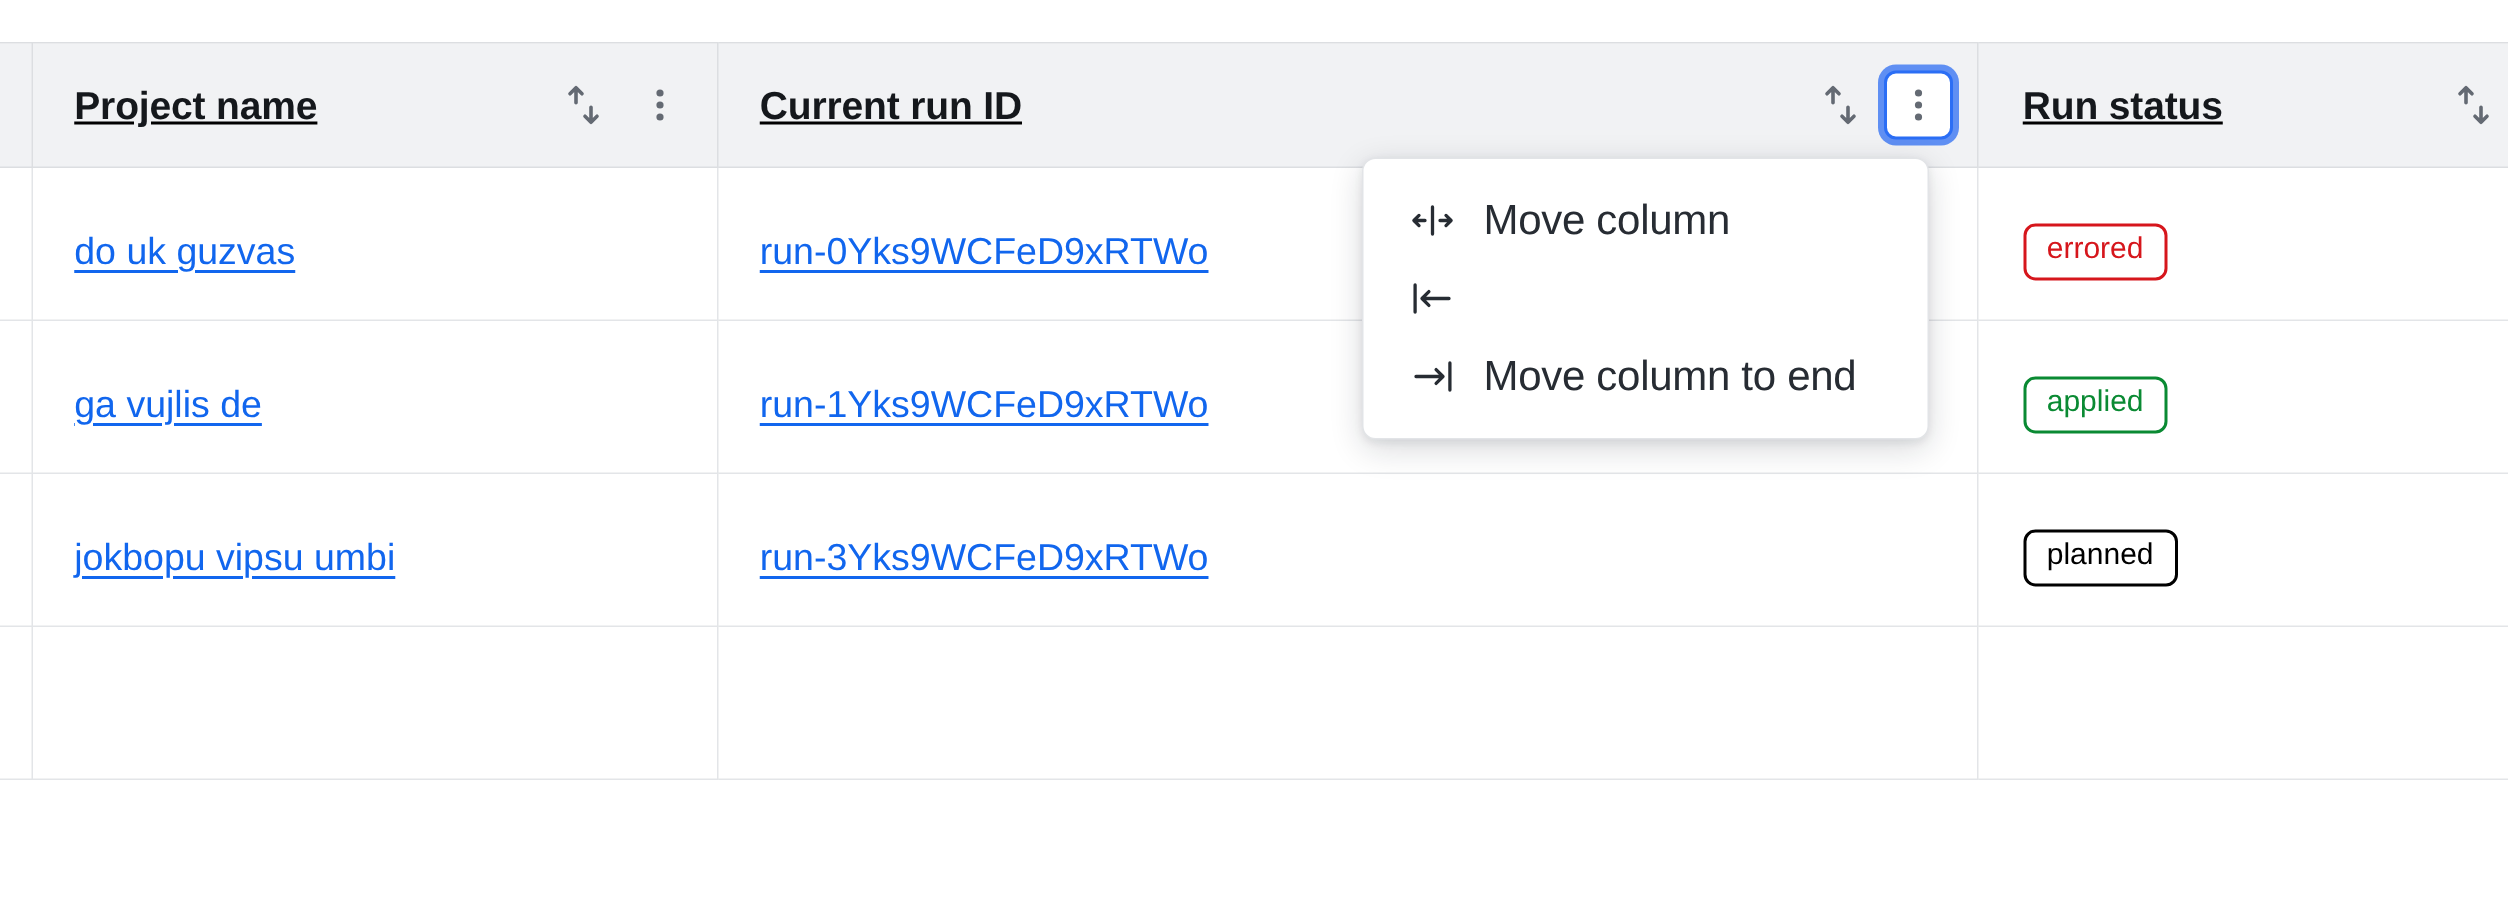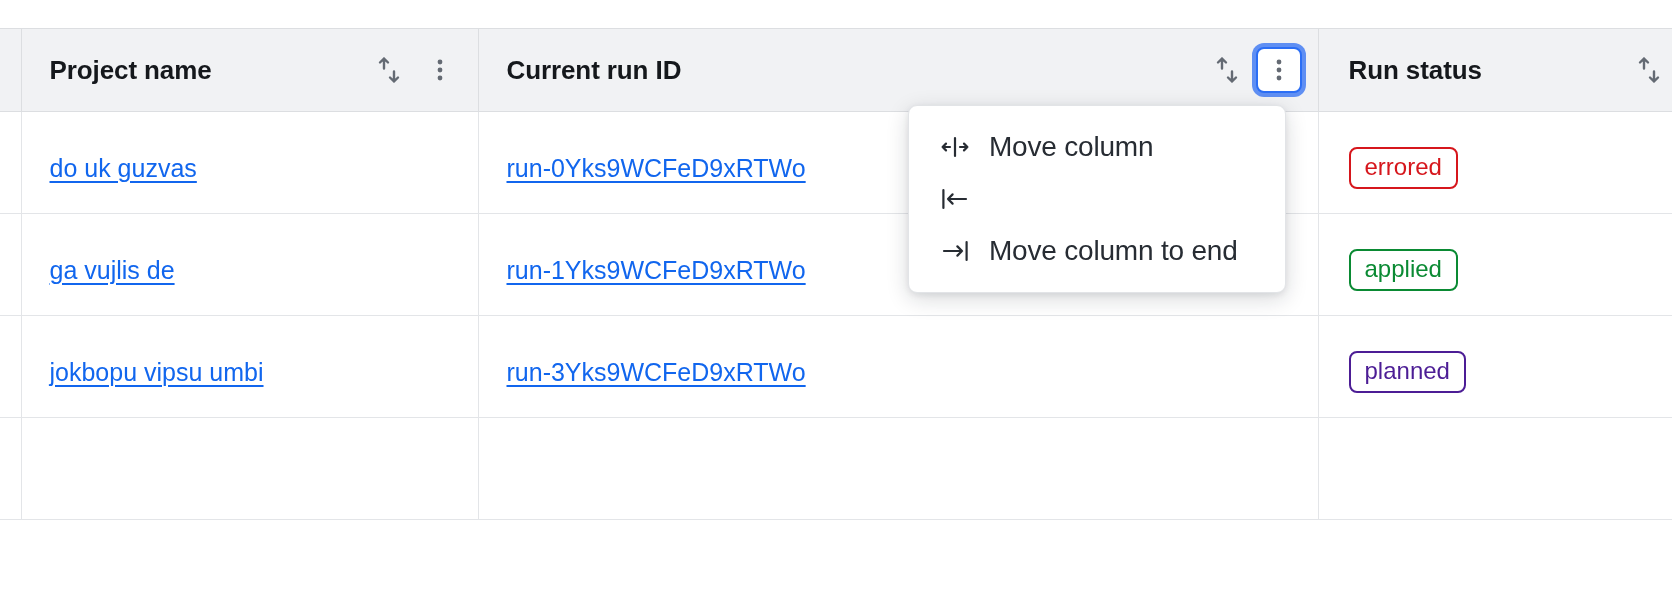--- a/index.html
+++ b/index.html
@@ -43,20 +43,21 @@
   col.c-status { width: 354px; }
 
   thead tr { height: 82px; }
   thead th {
     background: #f1f2f4;
     border-top: 1px solid #dcdee1;
     border-bottom: 1px solid #dcdee1;
     border-right: 1px solid #dcdee1;
     padding: 0;
     vertical-align: middle;
+    text-decoration: underline;
   }
   thead th.sel { border-right: 1px solid #dcdee1; }
 
   .th-inner {
     display: flex;
     align-items: center;
     justify-content: space-between;
     padding: 0 16px 0 28px;
     height: 82px;
     box-sizing: border-box;
@@ -119,27 +120,27 @@
     text-decoration-thickness: 2px;
     white-space: nowrap;
     cursor: pointer;
   }
 
   .badge {
     display: inline-block;
     border: 2px solid currentColor;
     border-radius: 8px;
     padding: 5px 14px 7px;
-    font-size: 24px;
+    font-size: 20px;
     line-height: 1.08;
     white-space: nowrap;
   }
   .badge.errored { color: #d6161c; }
   .badge.applied { color: #0a8a33; }
-  .badge.planned { color: #4c1d95; }
+  .badge.planned { color: #000000; }
 
   
   .menu {
     position: absolute;
     left: 908px;
     top: 105px;
     width: 378px;
     background: #ffffff;
     border: 1px solid #e2e4e7;
     border-radius: 9px;

